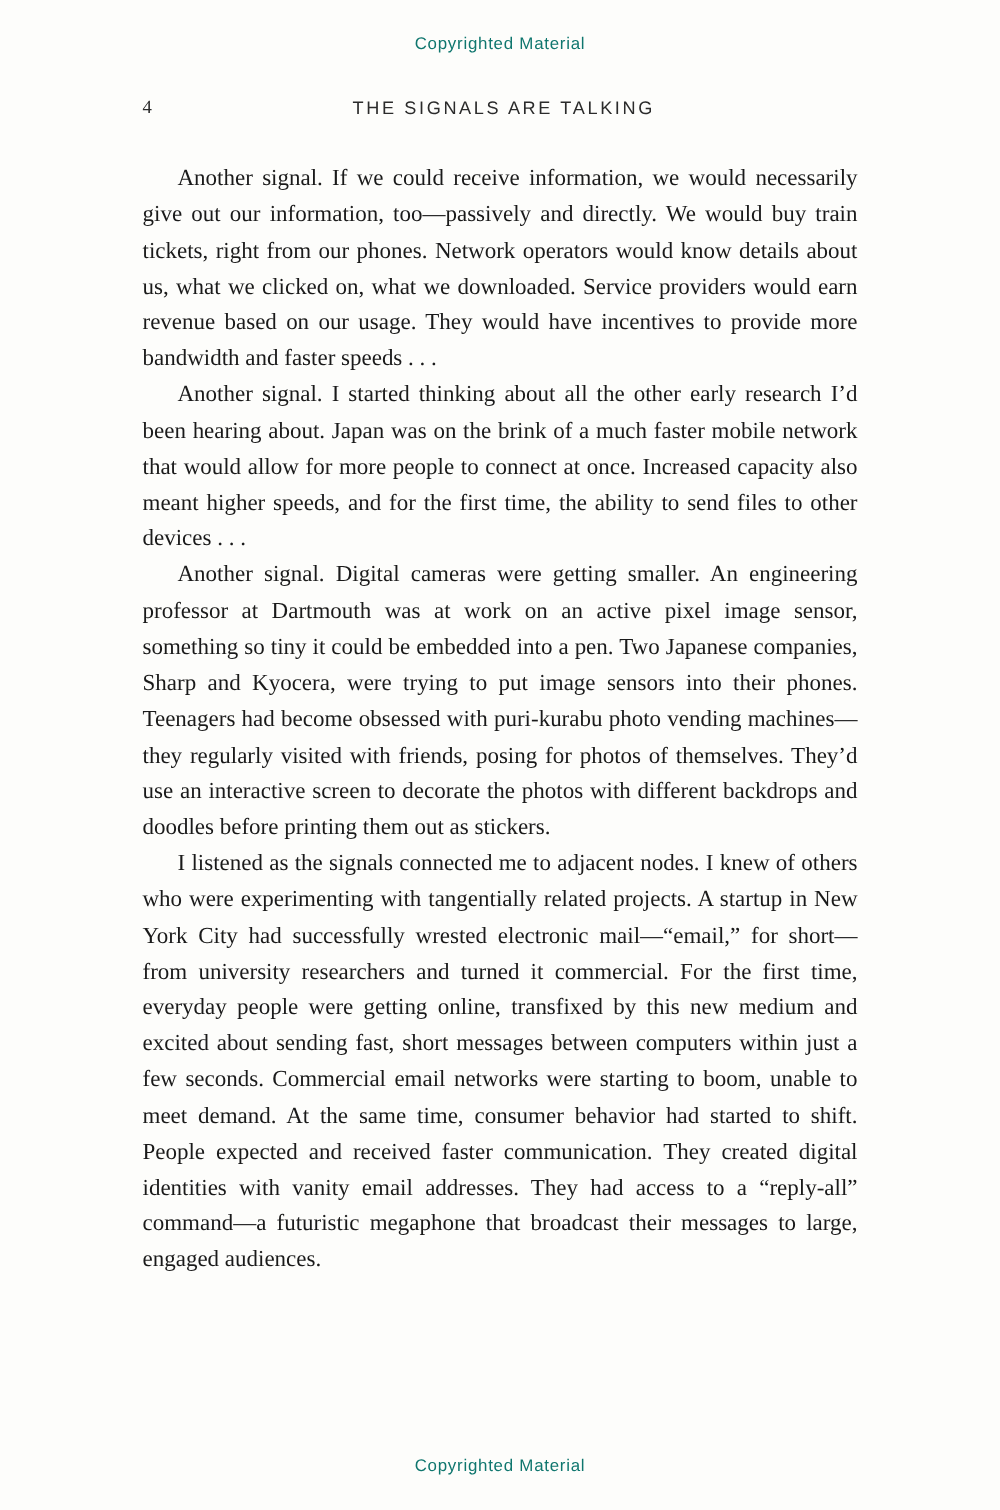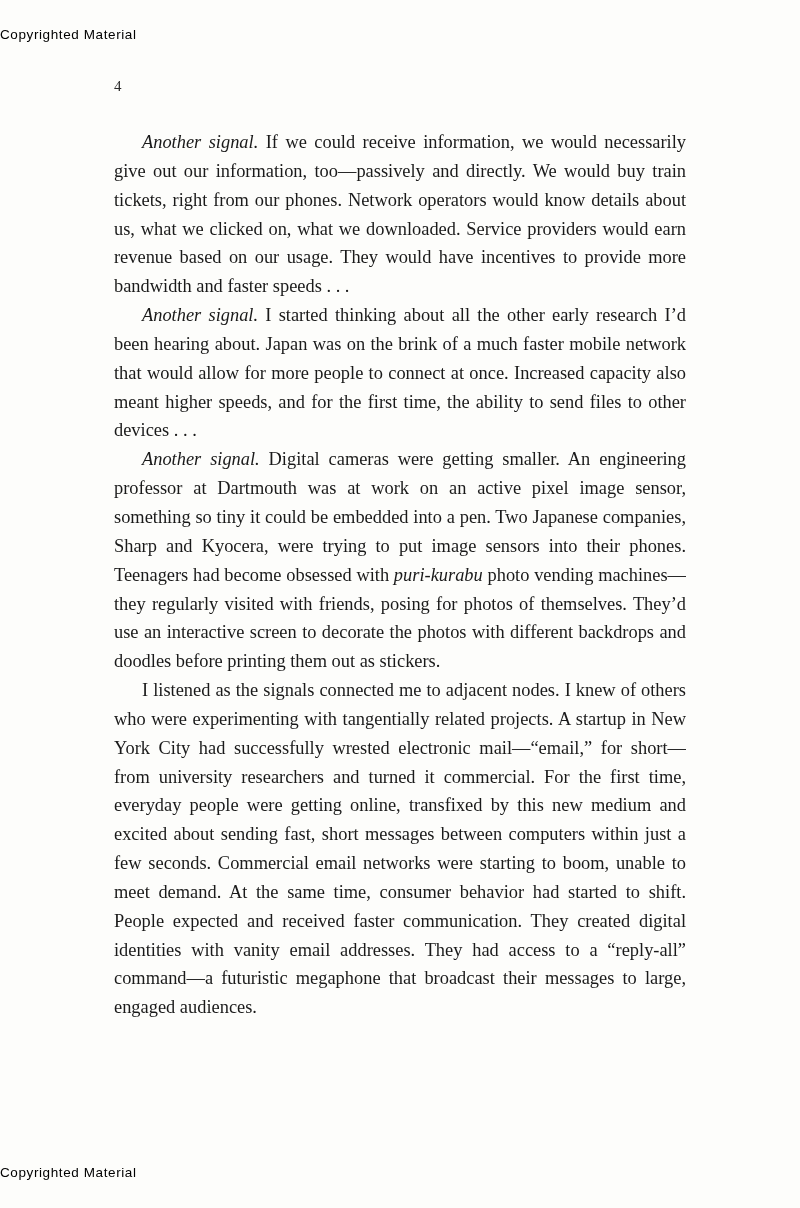--- a/index.html
+++ b/index.html
@@ -17,25 +17,25 @@
   }
   .page {
     position: absolute;
     inset: 0;
     background: #fdfdfb;
   }
   .watermark {
     position: absolute;
     left: 0;
     right: 0;
-    text-align: left;
+    text-align: center;
     font-family: "Liberation Sans", sans-serif;
     font-size: 13.5px;
     letter-spacing: 0.6px;
-    color: #000000;
+    color: #0f766e;
   }
   .watermark-top { top: 27px; }
   .watermark-bottom { top: 1165px; }
 
   .running-head {
     position: absolute;
     top: 78px;
     left: 114px;
     right: 114px;
     height: 20px;
@@ -69,31 +69,32 @@
   .body-text p {
     margin: 0;
     text-align: justify;
     text-justify: inter-word;
     font-size: 18.4px;
     line-height: 28.85px;
     text-indent: 28px;
     hyphens: manual;
   }
   .body-text p:first-child { text-indent: 28px; }
-  .it { font-style: italic; }
+  .it { }
 </style>
 </head>
 <body>
 
 <div class="page">
 
   <div class="watermark watermark-top">Copyrighted Material</div>
 
   <div class="running-head">
     <span class="folio">4</span>
+    <span class="head-title">THE SIGNALS ARE TALKING</span>
   </div>
 
   <div class="body-text">
 
     <p><span class="it">Another signal.</span><span> If we could receive information, we would necessarily give out our information, too—passively and directly. We would buy train tickets, right from our phones. Network operators would know details about us, what we clicked on, what we downloaded. Service providers would earn revenue based on our usage. They would have incentives to provide more bandwidth and faster speeds . . .</span></p>
 
     <p><span class="it">Another signal.</span><span> I started thinking about all the other early research I’d been hearing about. Japan was on the brink of a much faster mobile network that would allow for more people to connect at once. Increased capacity also meant higher speeds, and for the first time, the ability to send files to other devices . . .</span></p>
 
     <p><span class="it">Another signal.</span><span> Digital cameras were getting smaller. An engineering professor at Dartmouth was at work on an active pixel image sensor, something so tiny it could be embedded into a pen. Two Japanese companies, Sharp and Kyocera, were trying to put image sensors into their phones. Teenagers had become obsessed with </span><span class="it">puri-kurabu</span><span> photo vending machines—they regularly visited with friends, posing for photos of themselves. They’d use an interactive screen to decorate the photos with different backdrops and doodles before printing them out as stickers.</span></p>
 

